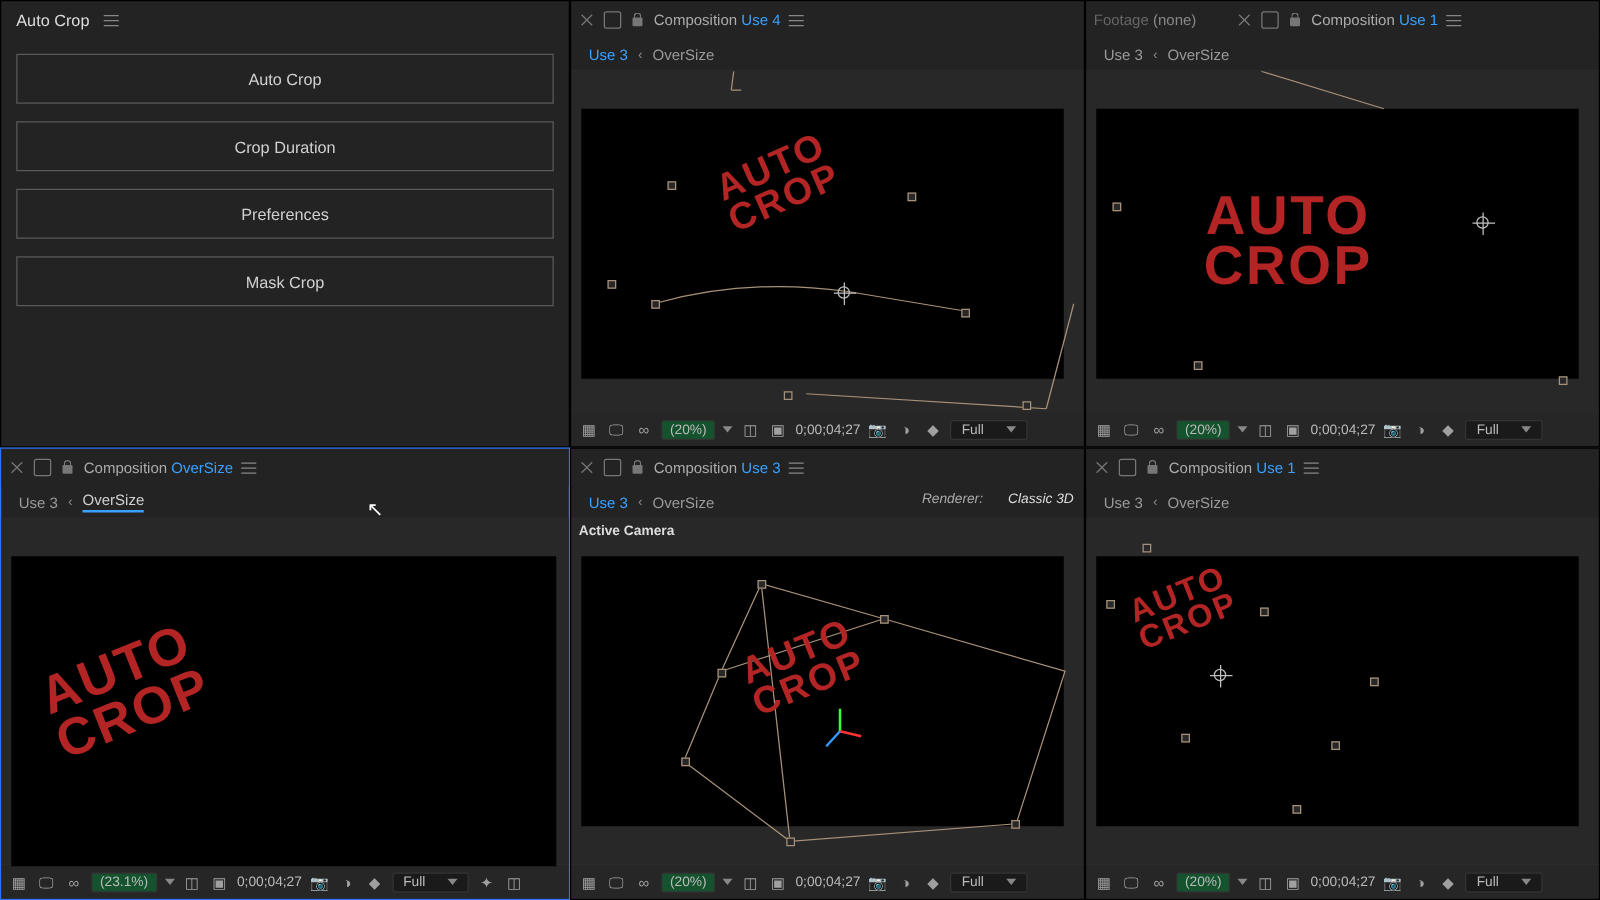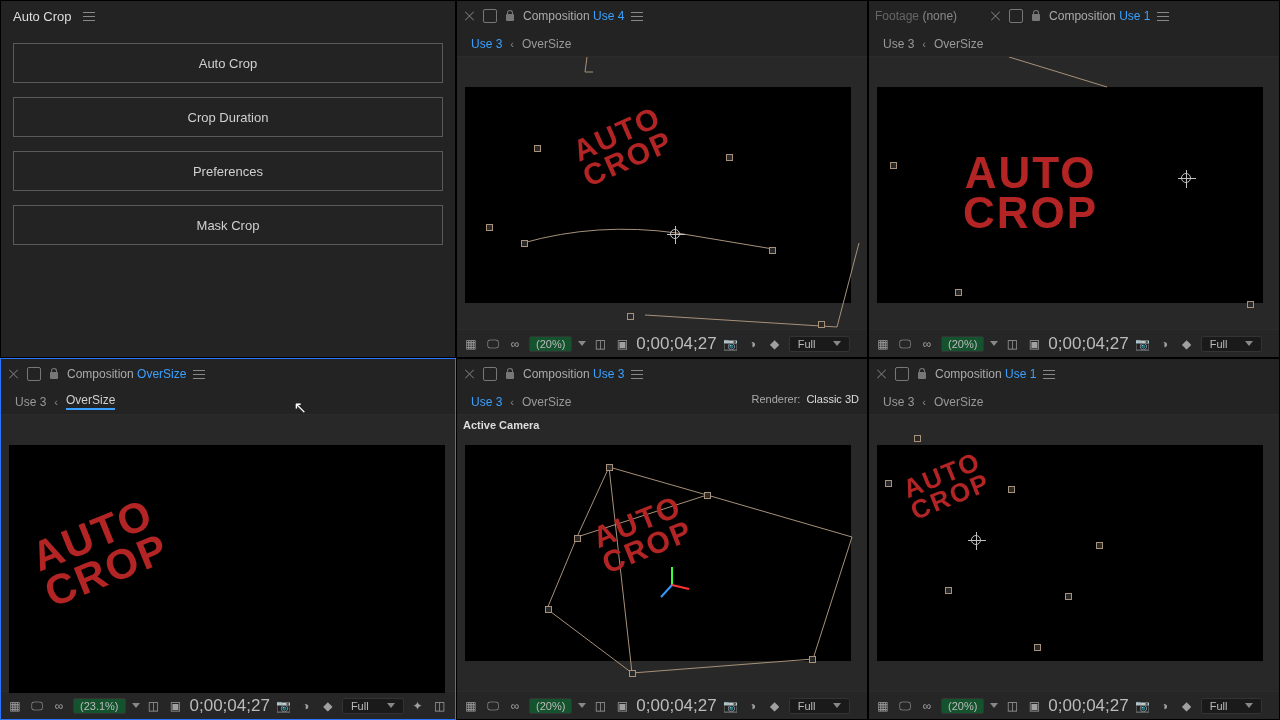--- a/index.html
+++ b/index.html
@@ -82,21 +82,21 @@
     border-top: 1px solid #2b2b2b;
   }
   .tool-ico {
     width: 16px; height: 16px; border-radius: 2px; position: relative;
     display: inline-flex; align-items: center; justify-content: center; color: #a0a0a0;
   }
   .zoom-pill {
     background: #14532d; border: 1px solid #333; border-radius: 2px; padding: 1px 6px; color: #bbb; font-size: 11px;
   }
   .chevdown { width:0;height:0;border-left:4px solid transparent;border-right:4px solid transparent;border-top:5px solid #888; }
-  .timecode { color: #bbb; font-size: 17px; }
+  .timecode { color: #bbb; font-size: 11px; }
   .quality-sel { background:#1a1a1a; border:1px solid #333; border-radius:2px; padding:1px 8px; color:#bbb; font-size:11px; display:flex; align-items:center; gap:18px; }
   
   .ac-wrap { grid-column: 1; grid-row: 1 / span 2; }
   .ac-header {
     height: 30px; display:flex; align-items:center; gap:10px; padding: 0 12px;
     font-size: 13px; color: #ddd;
   }
   .ac-buttons { padding: 12px; display:flex; flex-direction:column; gap:14px; }
   .ac-btn {
     border: 1px solid #5a5a5a;
@@ -120,21 +120,21 @@
   .anchor::after{top:4px;left:-4px;width:18px;height:1px;}
   
   .logo {
     position:absolute; font-family: Impact, "Arial Black", sans-serif; font-weight: 900;
     color:#b32424; text-align:center; line-height:0.9; letter-spacing:2px;
     text-shadow: -2px 2px 0 #400a0a, -3px 3px 0 #2a0606, 1px 0 0 #e05555 inset;
   }
   .logo span { display:block; }
   
   .renderer-row {
-    position:absolute; right:8px; top:4px; display:flex; gap:6px; align-items:center; font-size:11px; color:#aaa;
+    position:absolute; right:8px; top:4px; display:flex; gap:20px; align-items:center; font-size:11px; color:#aaa;font-style:italic;
   }
   
   .camera-label {
     position:absolute; left:6px; top:4px; font-size:11px; color:#ddd; font-weight:600;
   }
   
   .panel-bl-header { background:#232323; }
   
   .poly { position:absolute; width:100%; height:100%; top:0; left:0; pointer-events:none; }
   .poly line, .poly path { stroke:#a8917a; stroke-width:1; fill:none; }

